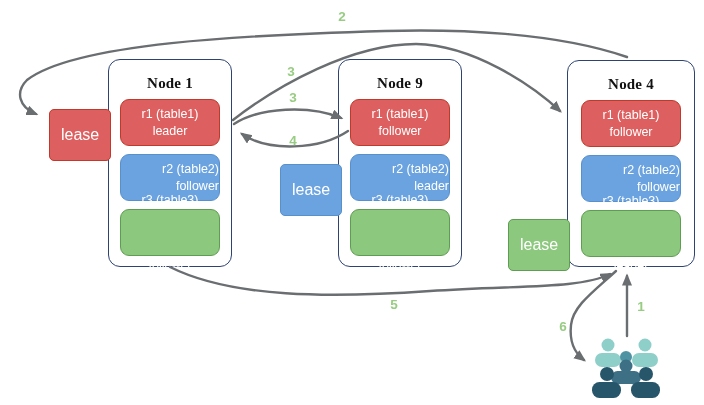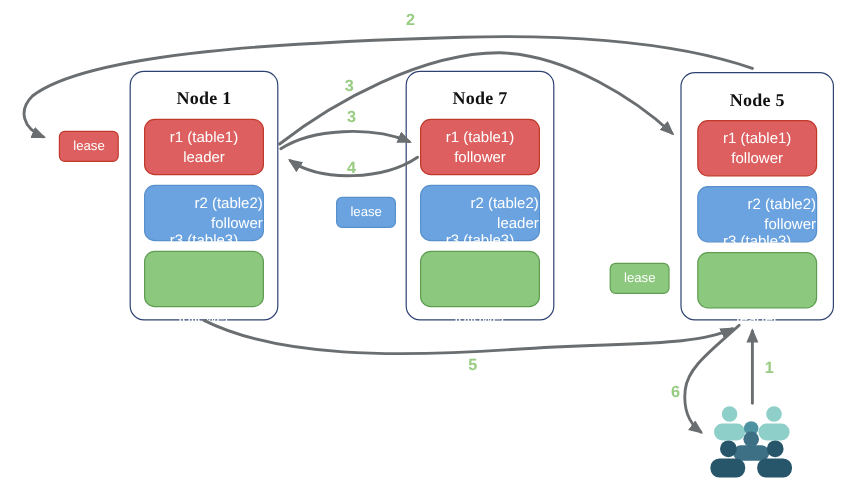--- a/index.html
+++ b/index.html
@@ -27,22 +27,22 @@
   }
   .node.n3 .replica{left:13px;}
   .replica.p1{top:39px;}
   .replica.p2{top:94px;}
   .replica.p3{top:149px;}
   .replica.red{background:#dd5f5f;border:1.5px solid #c0392b;}
   .replica.blue{background:#6ba3e0;border:1.5px solid #5890cc;align-items:flex-end;}
   .replica.green{background:#8cc87d;border:1.5px solid #5f9e52;gap:48px;}
   
   .lease{
-    position:absolute;z-index:4;color:#ffffff;font-size:11px;
-    padding:6px 11px;border-radius:5px;box-sizing:border-box;
+    position:absolute;z-index:4;color:#ffffff;font-size:16px;
+    padding:16px 11px;border-radius:5px;box-sizing:border-box;
   }
   .lease.red{left:49px;top:109px;background:#dd5f5f;border:1.5px solid #c0392b;}
   .lease.blue{left:280px;top:164px;background:#6ba3e0;border:1.5px solid #5890cc;}
   .lease.green{left:508px;top:219px;background:#8cc87d;border:1.5px solid #5f9e52;}
   
   .num{
     position:absolute;z-index:4;color:#97cc82;font-weight:bold;font-size:13.5px;
     transform:translate(-50%,-50%);
   }
   
@@ -63,37 +63,37 @@
       <span>r2 (table2)</span>
       <span>follower</span>
     </div>
     <div class="replica green p3">
       <span>r3 (table3)</span>
       <span>follower</span>
     </div>
   </div>
 
   <div class="node n2">
-    <div class="node-title">Node 7</div>
+    <div class="node-title">Node 9</div>
     <div class="replica red p1">
       <span>r1 (table1)</span>
       <span>follower</span>
     </div>
     <div class="replica blue p2">
       <span>r2 (table2)</span>
       <span>leader</span>
     </div>
     <div class="replica green p3">
       <span>r3 (table3)</span>
       <span>follower</span>
     </div>
   </div>
 
   <div class="node n3">
-    <div class="node-title">Node 5</div>
+    <div class="node-title">Node 4</div>
     <div class="replica red p1">
       <span>r1 (table1)</span>
       <span>follower</span>
     </div>
     <div class="replica blue p2">
       <span>r2 (table2)</span>
       <span>follower</span>
     </div>
     <div class="replica green p3">
       <span>r3 (table3)</span>

